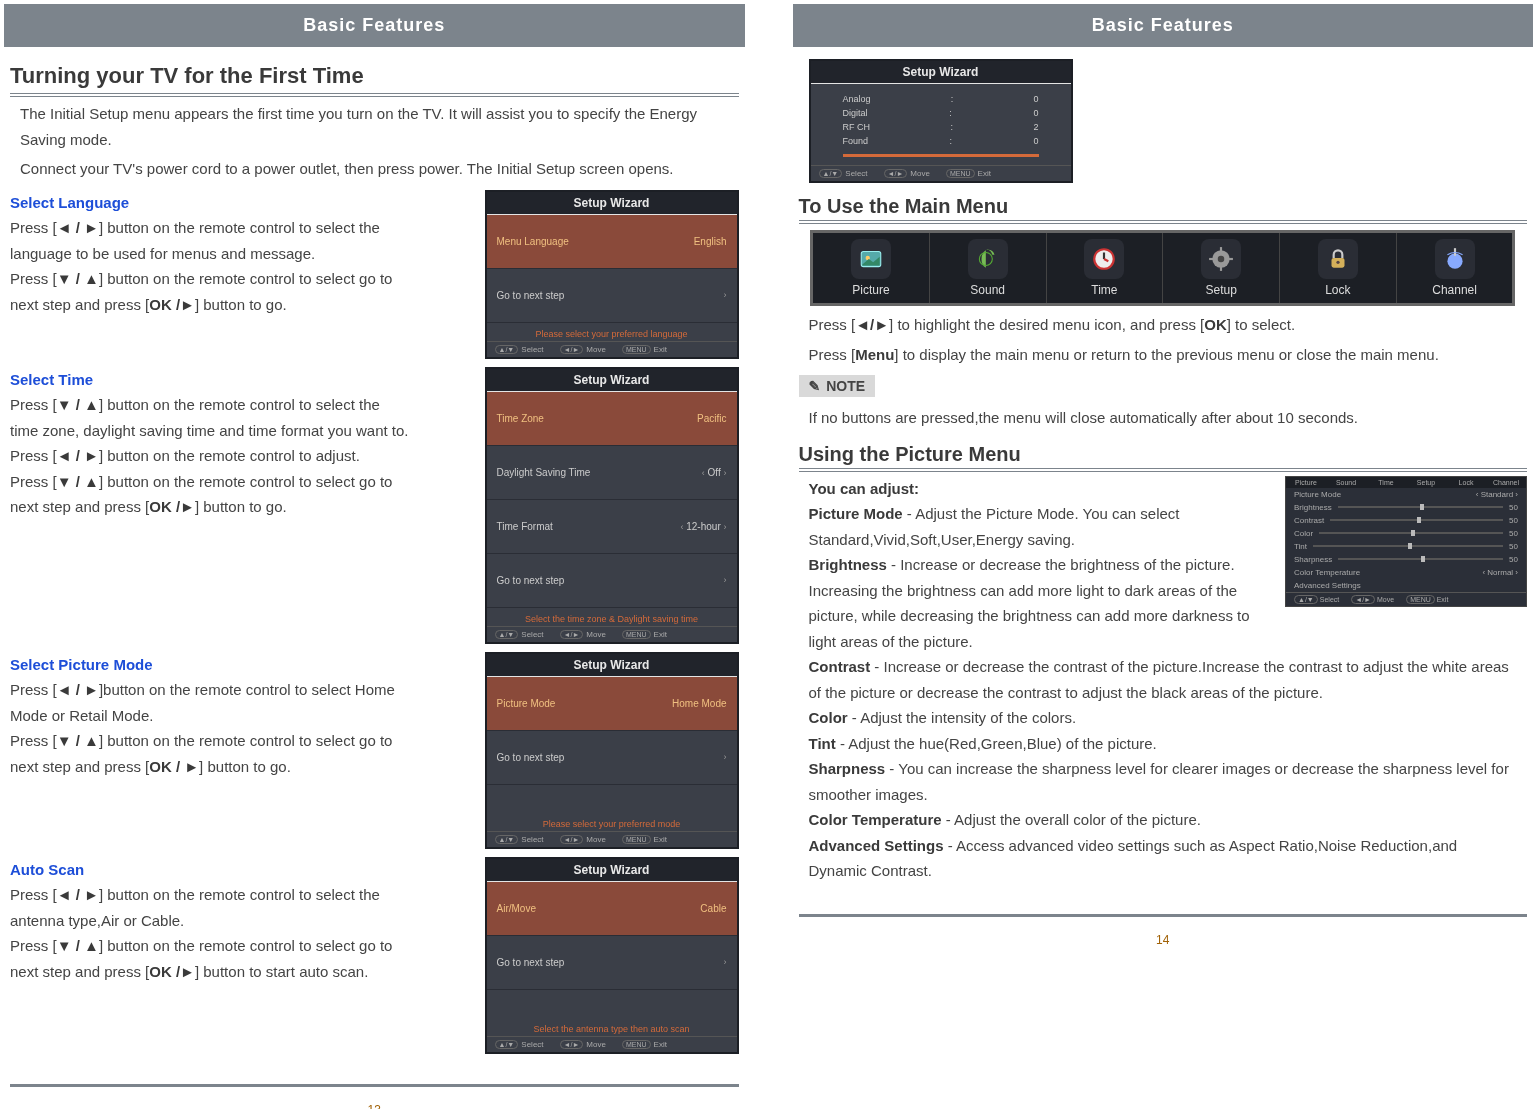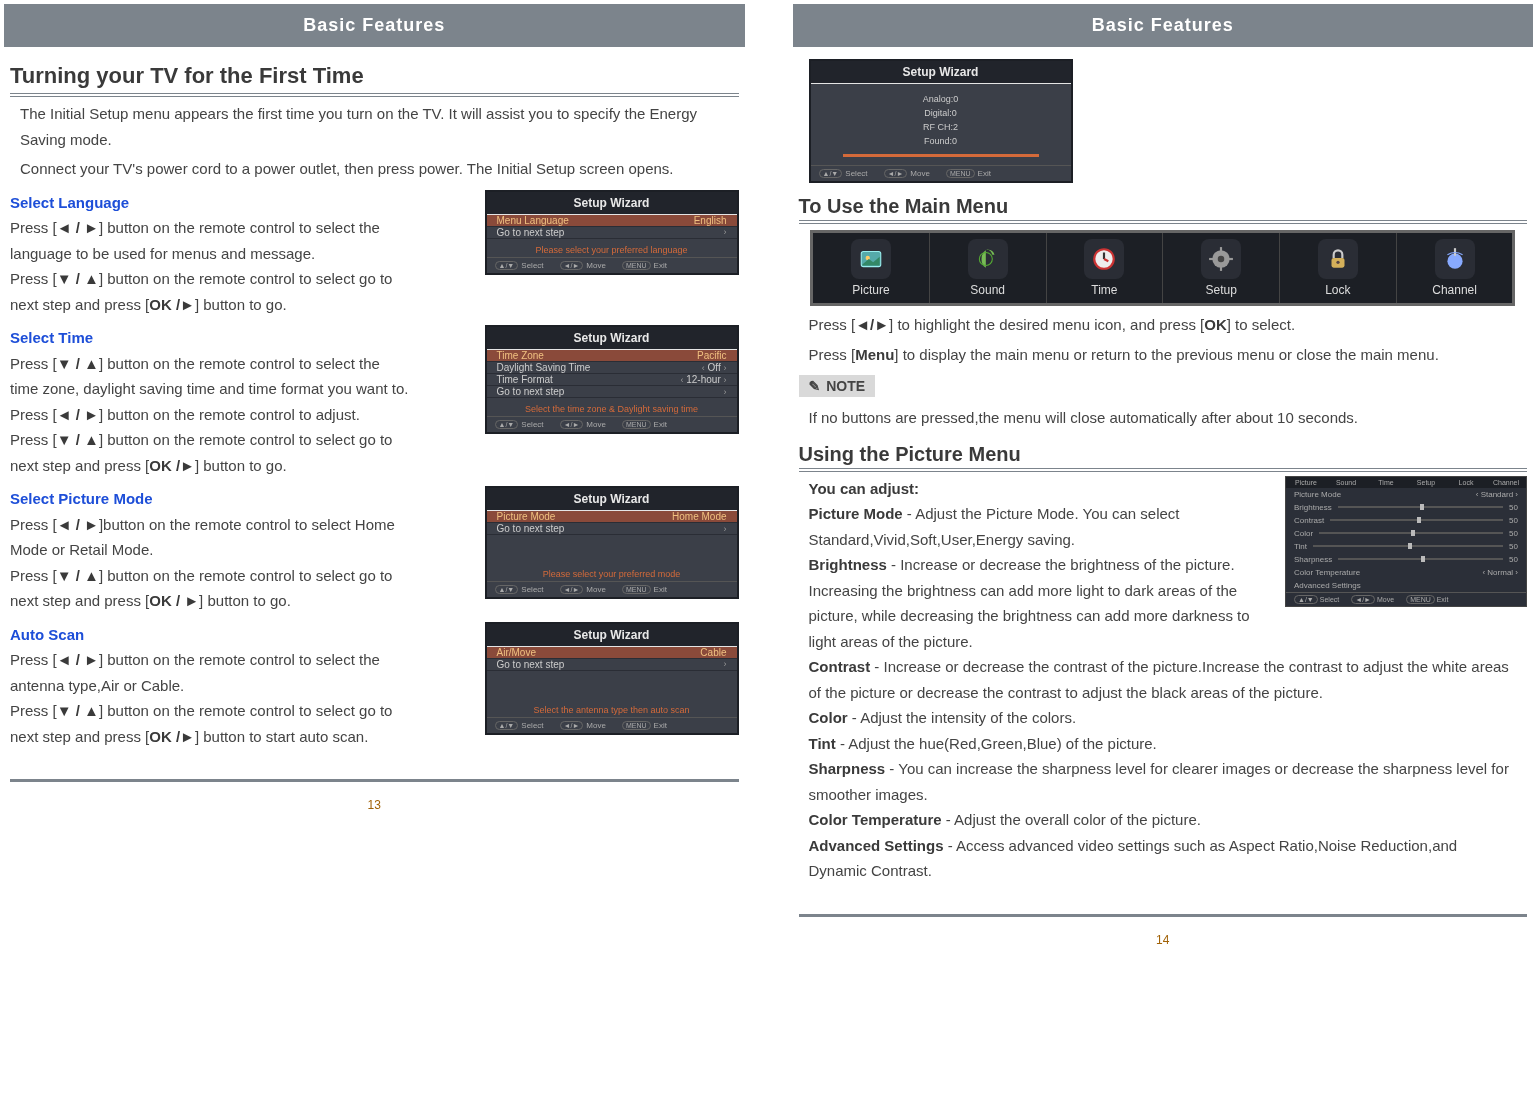--- a/index.html
+++ b/index.html
@@ -44,21 +44,21 @@
     float: right; width: 250px; background:#3b3f48;
     border:2px solid #1c1f25; color:#ccc; font-size:10px;
     padding:0 0 0 0; margin-left:10px;
   }
   .wizard .wt {
     background:#21242b; text-align:center; padding:4px 0;
     font-weight:bold; color:#e8e8e8; font-size:12px; border-bottom:1px solid #e5e5e5;
   }
   .wizard .row {
     display:flex; justify-content:space-between; align-items:center;
-    padding:0 10px; border-bottom:1px solid #2a2d35; font-size:10px;
+    padding:21px 10px; border-bottom:1px solid #2a2d35; font-size:10px;
   }
   .wizard .row.hl { background:#8a4a3a; color:#f0c080; }
   .wizard .arrow { color:#999; font-size:9px; }
   .wizard .hint {
     text-align:center; color:#d46a3a; font-size:9px;
     padding:6px 0 2px;
   }
   .wizard .footer {
     display:flex; gap:16px; padding:3px 8px;
     color:#aaa; font-size:8px; align-items:center;
@@ -103,21 +103,21 @@
   .slider::after { content:''; position:absolute; left:50%; top:-2px; width:4px; height:6px; background:#bbb; }
 
   .page-footer {
     border-top:3px solid #7c848c; margin-top:30px;
     text-align:center; font-size:12px; color:#a16207; padding-top:16px;
   }
 
   
   .wizard.simple .body { padding:8px 32px; }
   .wizard.simple .body .srow {
-    display:flex; justify-content:center; font-size:9px; padding:2px 0;
+    display:flex; justify-content:space-between; font-size:9px; padding:2px 0;
   }
 </style>
 </head>
 <body>
 
 <div class="spread">
 
 <div class="page">
   <div class="header-bar">
         <span>Basic Features</span>

